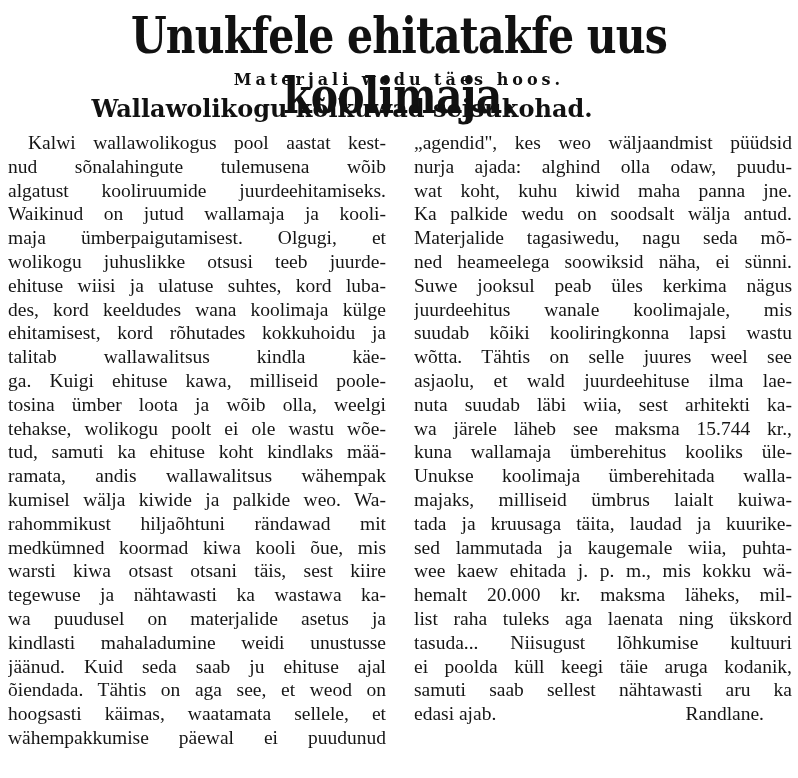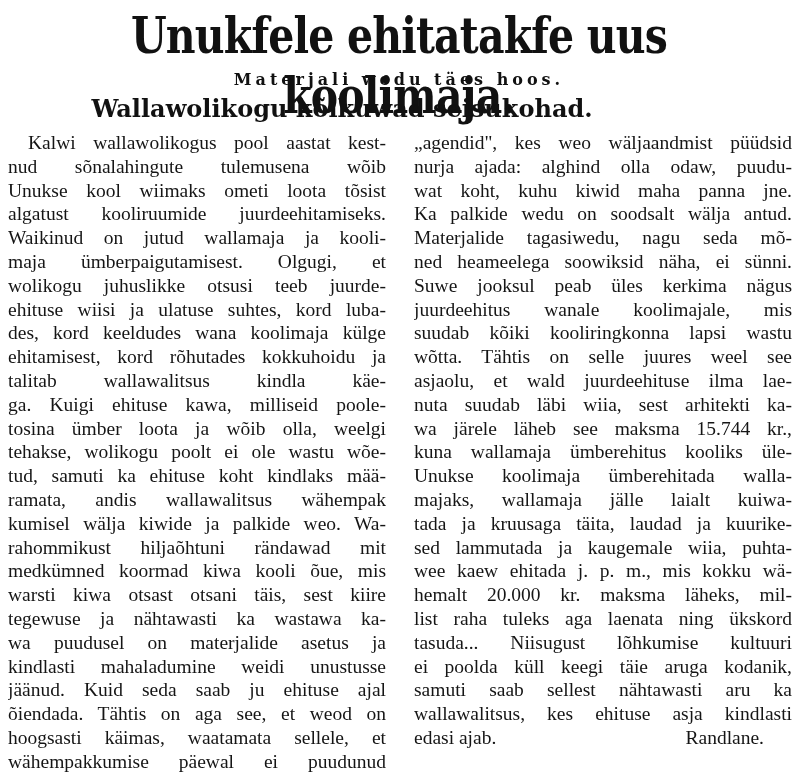--- a/index.html
+++ b/index.html
@@ -35,21 +35,20 @@
 <body>
 
 <div>
   <div class="headline">Unukfele ehitatakfe uus koolimaja.</div>
   <div class="sub1">Materjali wedu täes hoos.</div>
   <div class="sub2">Wallawolikogu kõikuwad seisukohad.</div>
 
   <div class="col left">
     <span class="line indent">Kalwi wallawolikogus pool aastat kest-</span>
     <span class="line">nud sõnalahingute tulemusena wõib</span>
-    <span class="line">Unukse kool wiimaks ometi loota tõsist</span>
     <span class="line">algatust kooliruumide juurdeehitamiseks.</span>
     <span class="line">Waikinud on jutud wallamaja ja kooli-</span>
     <span class="line">maja ümberpaigutamisest. Olgugi, et</span>
     <span class="line">wolikogu juhuslikke otsusi teeb juurde-</span>
     <span class="line">ehituse wiisi ja ulatuse suhtes, kord luba-</span>
     <span class="line">des, kord keeldudes wana koolimaja külge</span>
     <span class="line">ehitamisest, kord rõhutades kokkuhoidu ja</span>
     <span class="line">talitab wallawalitsus kindla käe-</span>
     <span class="line">ga. Kuigi ehituse kawa, milliseid poole-</span>
     <span class="line">tosina ümber loota ja wõib olla, weelgi</span>
@@ -78,28 +77,27 @@
     <span class="line">ned heameelega soowiksid näha, ei sünni.</span>
     <span class="line">Suwe jooksul peab üles kerkima nägus</span>
     <span class="line">juurdeehitus wanale koolimajale, mis</span>
     <span class="line">suudab kõiki kooliringkonna lapsi wastu</span>
     <span class="line">wõtta. Tähtis on selle juures weel see</span>
     <span class="line">asjaolu, et wald juurdeehituse ilma lae-</span>
     <span class="line">nuta suudab läbi wiia, sest arhitekti ka-</span>
     <span class="line">wa järele läheb see maksma 15.744 kr.,</span>
     <span class="line">kuna wallamaja ümberehitus kooliks üle-</span>
     <span class="line">Unukse koolimaja ümberehitada walla-</span>
-    <span class="line">majaks, wallamaja jälle laialt kuiwa-</span>
+    <span class="line">majaks, milliseid ümbrus laialt kuiwa-</span>
     <span class="line">tada ja kruusaga täita, laudad ja kuurike-</span>
     <span class="line">sed lammutada ja kaugemale wiia, puhta-</span>
     <span class="line">wee kaew ehitada j. p. m., mis kokku wä-</span>
     <span class="line">hemalt 20.000 kr. maksma läheks, mil-</span>
     <span class="line">list raha tuleks aga laenata ning ükskord</span>
     <span class="line">tasuda... Niisugust lõhkumise kultuuri</span>
     <span class="line">ei poolda küll keegi täie aruga kodanik,</span>
     <span class="line">samuti saab sellest nähtawasti aru ka</span>
-    <span class="line">wallawalitsus, kes ehituse asja kindlasti</span>
     <div class="sig-line">
       <span>edasi ajab.</span>
       <span>Randlane.</span>
     </div>
   </div>
 </div>
 
 </body></html>

